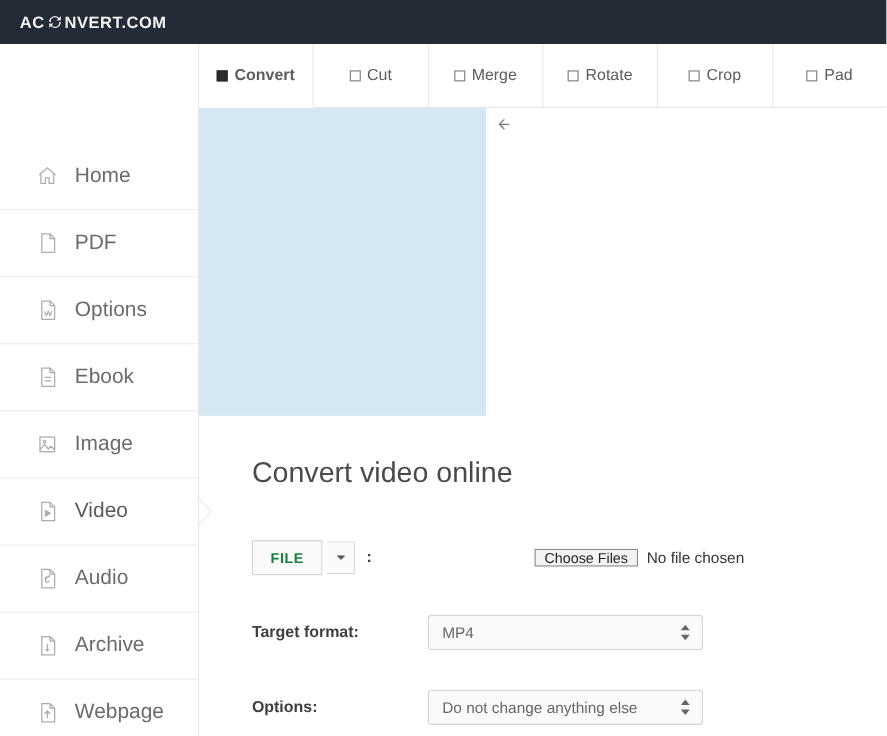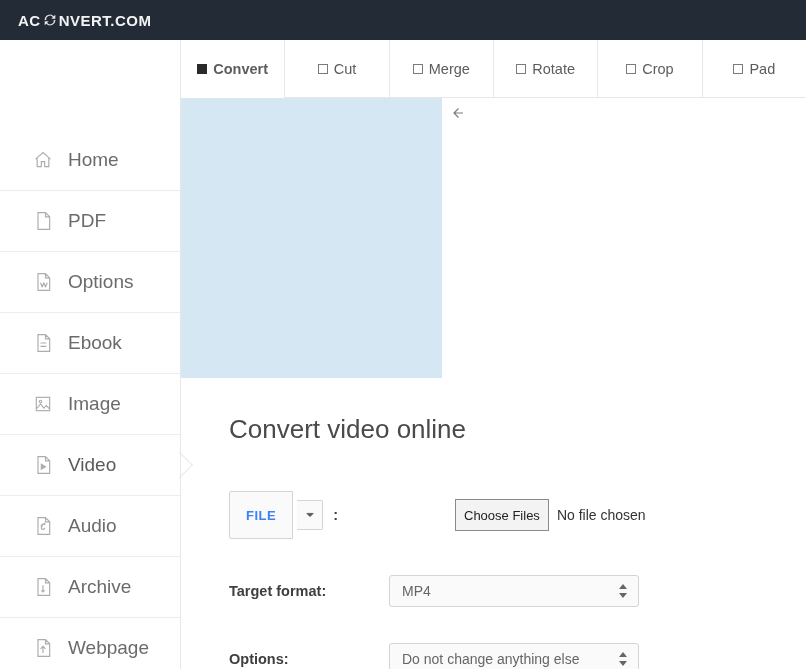--- a/index.html
+++ b/index.html
@@ -31,26 +31,26 @@
 .arrow-left{ margin:6px 0 0 6px; width:18px;height:18px; }
 .arrow-left svg{width:18px;height:18px;stroke:#7d7d7d;fill:none;stroke-width:1.6;}
 
 .page { padding: 36px 0 0 48px; }
 h1.title { font-size: 26px; font-weight: 400; color:#4a4a4a; margin-bottom: 46px; }
 
 .form-row { display:flex; align-items:center; margin-bottom: 36px; }
 .form-label { width: 160px; font-size: 14.5px; font-weight: 700; color:#3f3f3f; }
 
 .file-group{display:flex;align-items:center;gap:4px;}
-.file-btn { height:48px; padding:0 16px; border:1px solid #d4d4d4; background:#fafafa; font-size:13px; font-weight:700; color:#3b82f6; letter-spacing:.5px; border-radius:2px 0 0 2px; cursor:pointer; }
+.file-btn { height:32px; padding:0 16px; border:1px solid #d4d4d4; background:#fafafa; font-size:13px; font-weight:700; color:#15803d; letter-spacing:.5px; border-radius:2px 0 0 2px; cursor:pointer; }
 .file-dd { width:26px;height:30px;border:1px solid #d4d4d4;border-left:none;background:#fafafa;display:flex;align-items:center;justify-content:center;border-radius:0 2px 2px 0; cursor:pointer;}
 .file-dd svg{width:8px;height:8px;stroke:#555;fill:#555;}
 .colon{margin-left:6px;font-weight:700;}
 .choose-wrap{margin-left:66px;display:flex;align-items:center;gap:8px;}
-.choose-btn{height:32px;padding:0 8px;border:1px solid #8a8a8a;background:#f3f3f3;font-size:13px;color:#222;cursor:pointer;}
+.choose-btn{height:16px;padding:0 8px;border:1px solid #8a8a8a;background:#f3f3f3;font-size:13px;color:#222;cursor:pointer;margin-left:31px;}
 .nofile{font-size:14px;color:#333;}
 
 .select { width:250px; height:32px; border:1px solid #d4d4d4; border-radius:3px; background:#fafafa; padding:0 30px 0 12px; font-size:14px; color:#666; display:flex; align-items:center; position:relative; cursor:pointer;}
 .select .updn{position:absolute;right:10px;top:50%;transform:translateY(-50%);width:10px;height:14px;}
 .select .updn svg{width:10px;height:14px;fill:#666;}
 </style>
 </head>
 <body>
 
 <div class="topbar">

